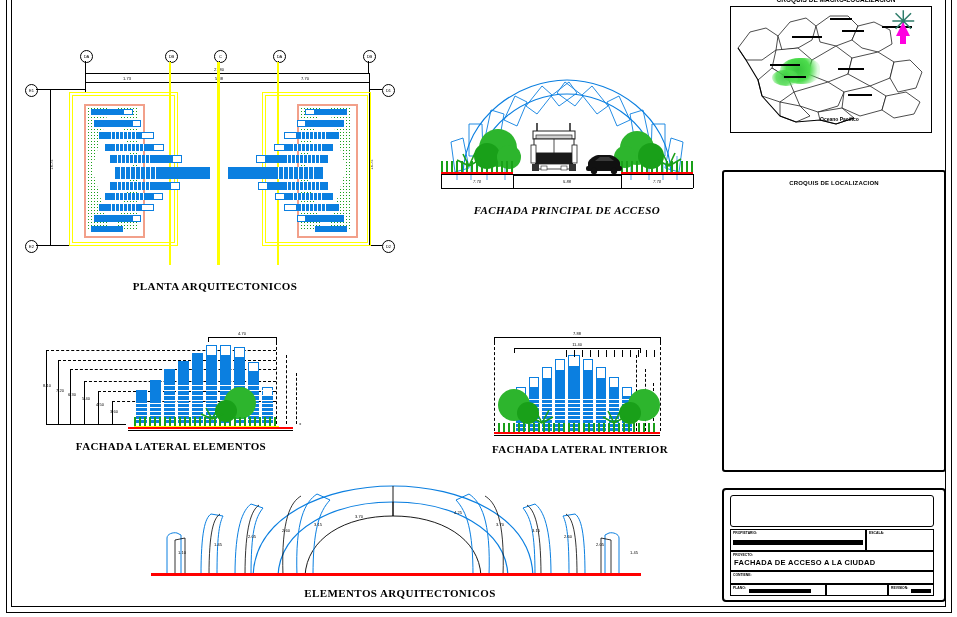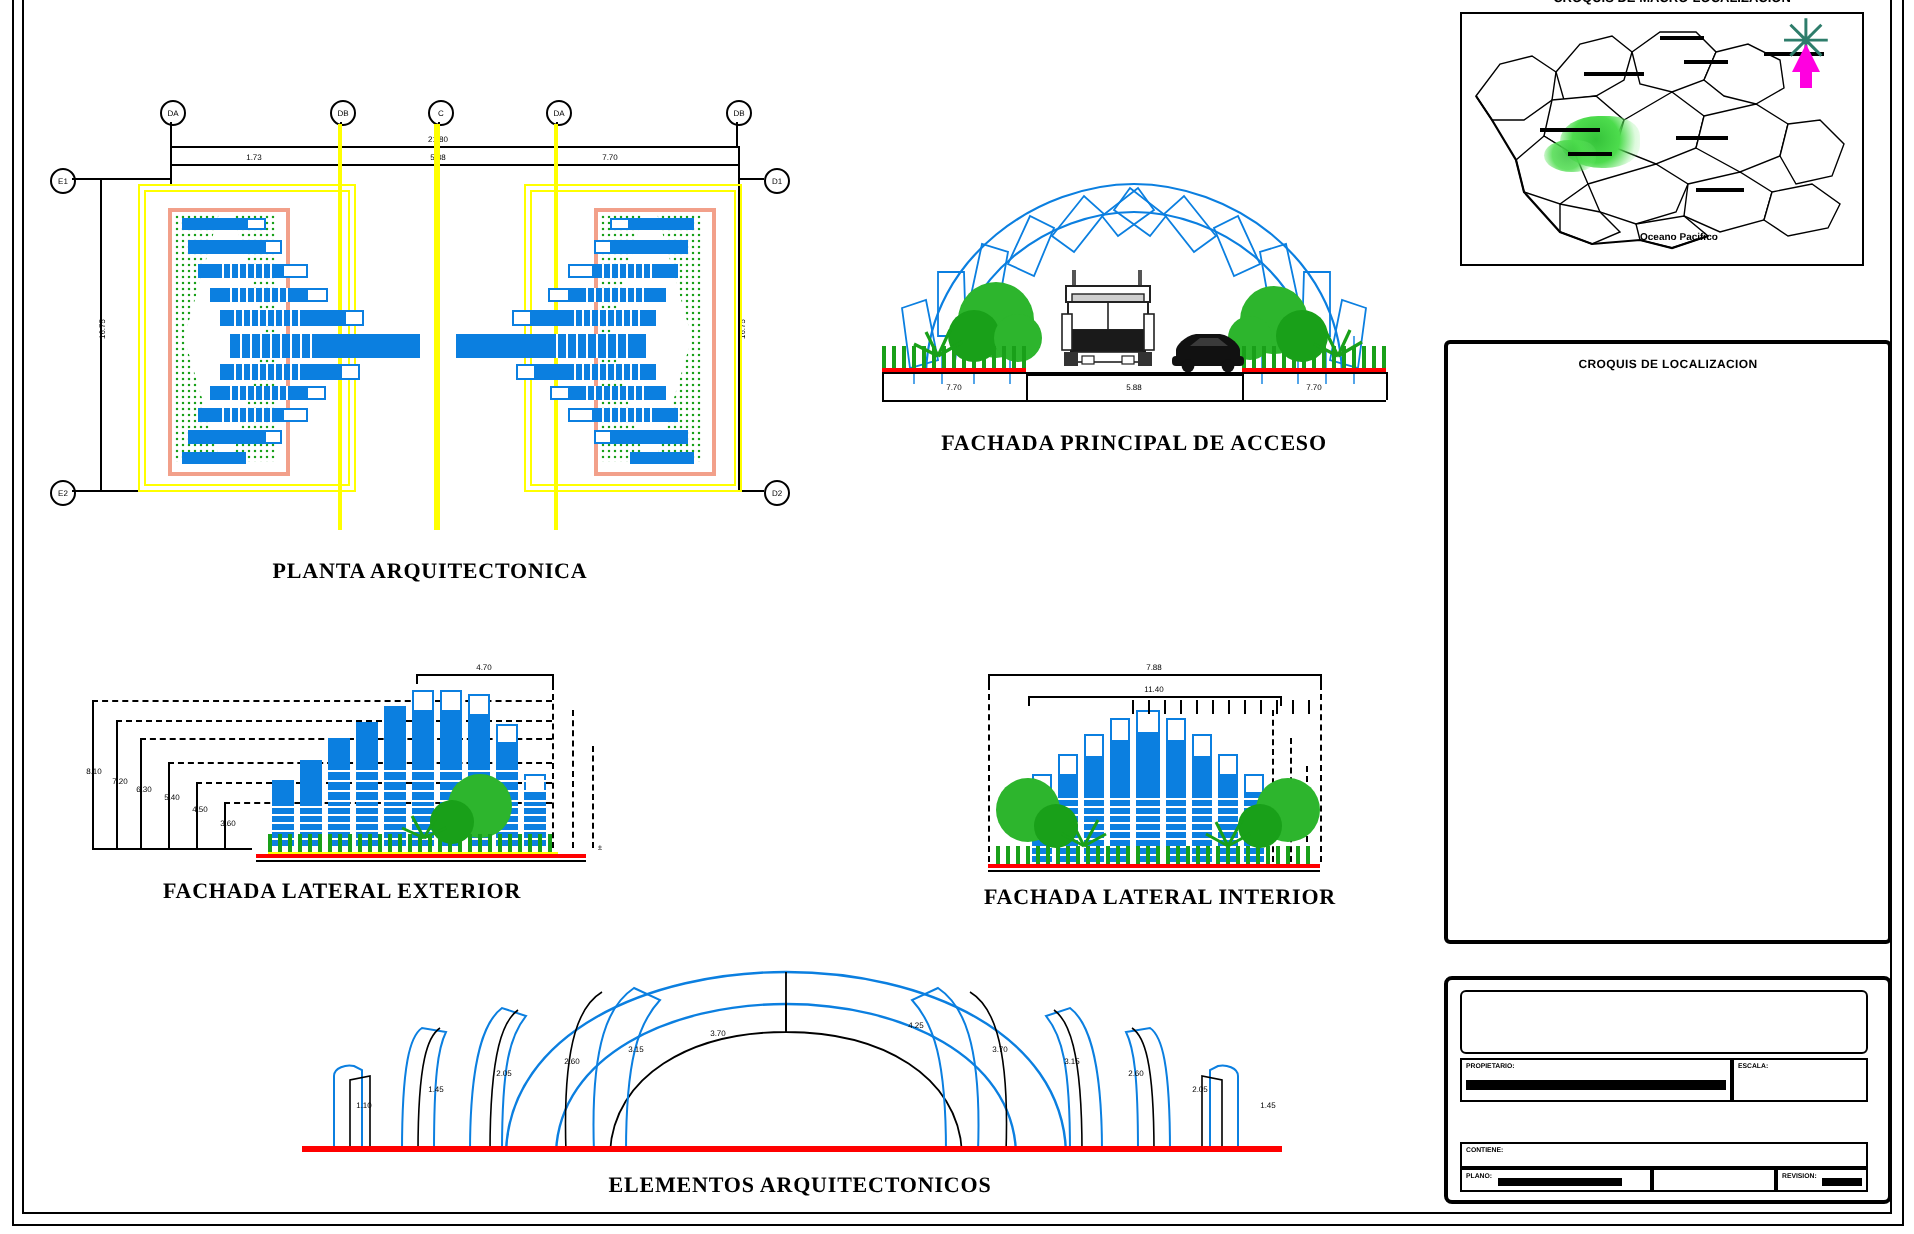--- a/index.html
+++ b/index.html
@@ -263,24 +263,24 @@
         background-image:repeating-linear-gradient(to right,#fff 0 1px,transparent 1px 4px);"></div>
     <div class="abs" style="left:253px;top:145px;width:40px;height:12px;
         background-image:repeating-linear-gradient(to right,#fff 0 1px,transparent 1px 5px);"></div>
     <div class="abs" style="left:262px;top:160px;width:34px;height:8px;
         background-image:repeating-linear-gradient(to right,#fff 0 1px,transparent 1px 4px);"></div>
     <div class="abs" style="left:268px;top:171px;width:30px;height:7px;
         background-image:repeating-linear-gradient(to right,#fff 0 1px,transparent 1px 4px);"></div>
     <div class="abs" style="left:276px;top:182px;width:26px;height:7px;
         background-image:repeating-linear-gradient(to right,#fff 0 1px,transparent 1px 4px);"></div>
 
-    <div class="abs dwg-title" style="left:80px;top:258px;width:220px;font-size:11px;">PLANTA ARQUITECTONICA</div>
-  </div>
-
-  <div class="abs" style="left:425px;top:76px;width:285px;height:165px;">
+    <div class="abs dwg-title" style="left:80px;top:258px;width:220px;font-size:11px;">PLANTA ARQUITECTONICOS</div>
+  </div>
+
+  <div class="abs" style="left:425px;top:64px;width:285px;height:165px;font-style:italic;">
 
     <svg width="285" height="125" style="position:absolute;left:0;top:0;">
 
       <path d="M38,110 C40,52 95,16 142,16 C189,16 244,52 246,110" fill="none" stroke="#0b7fe0" stroke-width="1.1"></path>
       <path d="M52,110 C54,62 100,30 142,30 C184,30 230,62 232,110" fill="none" stroke="#0b7fe0" stroke-width="1.1"></path>
 
       <g fill="none" stroke="#0b7fe0" stroke-width="0.9">
         <path d="M30,108 L26,78 L38,74 L44,104 Z"></path>
         <path d="M44,92 L44,60 L57,60 L58,92 Z"></path>
         <path d="M60,74 L66,46 L79,50 L74,78 Z"></path>
@@ -447,21 +447,21 @@
       </g>
     </svg>
 
     <div class="abs" style="left:106px;top:92px;width:145px;height:9px;
         background-image:repeating-linear-gradient(to right,#19a019 0 2px,transparent 2px 5px);"></div>
     <div class="abs yelline" style="left:106px;top:101px;width:145px;height:1px;"></div>
     <div class="abs redline" style="left:100px;top:102px;width:165px;height:2px;"></div>
     <div class="abs hline" style="left:100px;top:105px;width:165px;"></div>
     <div class="abs dimtxt" style="left:262px;top:96px;width:20px;">±</div>
 
-    <div class="abs dwg-title" style="left:18px;top:115px;width:250px;font-size:11px;">FACHADA LATERAL EXTERIOR</div>
+    <div class="abs dwg-title" style="left:18px;top:115px;width:250px;font-size:11px;">FACHADA LATERAL ELEMENTOS</div>
   </div>
 
   <div class="abs" style="left:145px;top:472px;width:520px;height:135px;">
 
     <svg width="520" height="112" style="position:absolute;left:0;top:0;">
 
       <path d="M108,104 C110,44 180,14 248,14 C316,14 386,44 388,104" fill="none" stroke="#0b7fe0" stroke-width="1.2"></path>
       <path d="M133,104 C135,56 190,30 248,30 C306,30 361,56 363,104" fill="none" stroke="#0b7fe0" stroke-width="1.2"></path>
 
       <path d="M160,104 C162,66 200,44 248,44 L248,14" fill="none" stroke="#000" stroke-width="0.9"></path>
@@ -645,20 +645,24 @@
     <div class="tb-cell" style="left:8px;top:7px;width:204px;height:32px;border-radius:3px;"></div>
 
     <div class="tb-cell" style="left:8px;top:41px;width:136px;height:22px;">
       <span class="tb-lab">PROPIETARIO:</span>
       <span class="tb-bar" style="left:2px;top:10px;width:130px;height:5px;"></span>
     </div>
     <div class="tb-cell" style="left:144px;top:41px;width:68px;height:22px;">
       <span class="tb-lab">ESCALA:</span>
     </div>
 
+    <div class="tb-cell" style="left:8px;top:63px;width:204px;height:20px;">
+      <span class="tb-lab">PROYECTO:</span>
+      <span class="tb-main">FACHADA DE ACCESO A LA CIUDAD</span>
+    </div>
 
     <div class="tb-cell" style="left:8px;top:83px;width:204px;height:13px;">
       <span class="tb-lab">CONTIENE:</span>
     </div>
 
     <div class="tb-cell" style="left:8px;top:96px;width:96px;height:12px;">
       <span class="tb-lab">PLANO:</span>
       <span class="tb-bar" style="left:18px;top:4px;width:62px;height:4px;"></span>
     </div>
     <div class="tb-cell" style="left:104px;top:96px;width:62px;height:12px;"></div>

